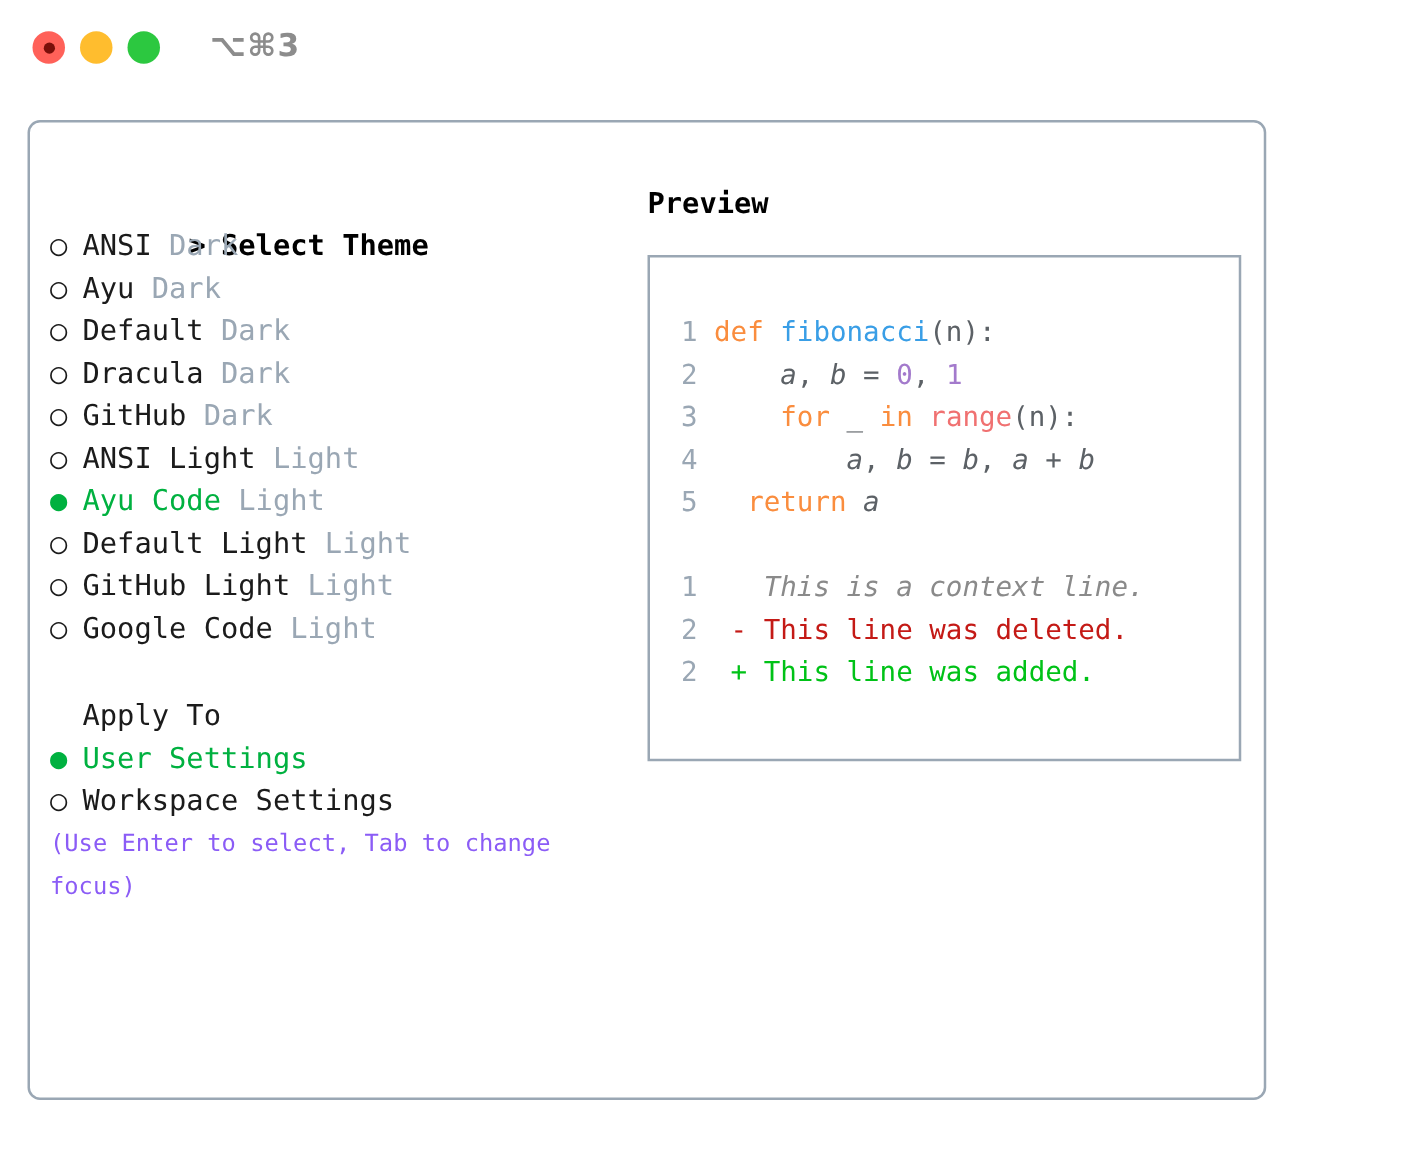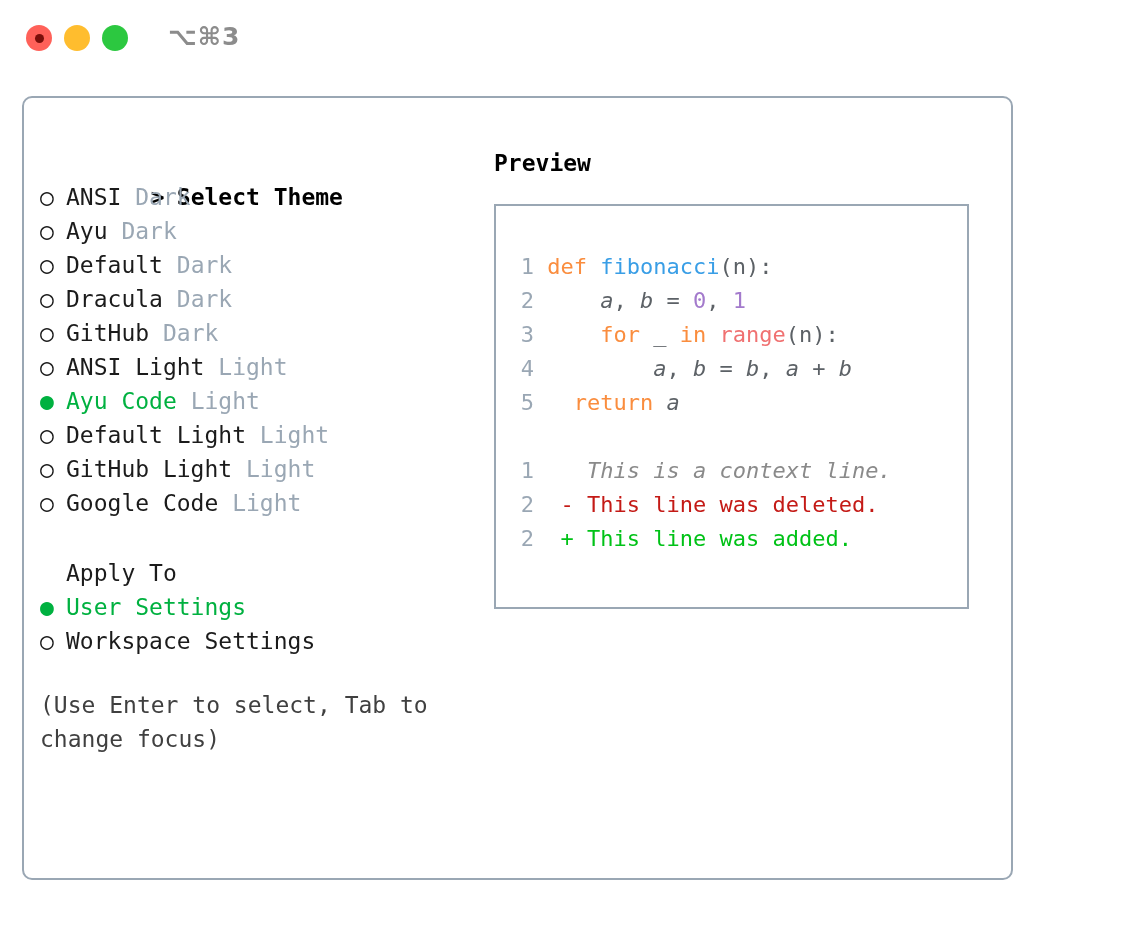--- a/index.html
+++ b/index.html
@@ -117,32 +117,31 @@
   .bullet-full::before  { content: "\25CF"; }
 
   .section-gap {
     height: 36px;
   }
   .apply-label {
     padding-left: 26px;
   }
 
   .help-text {
-    margin-top: 30px;
-    font-size: 23px;
-    line-height: 34px;
-    color: #404040;
+    font-size: 19px;
+    line-height: 34px;
+    color: #8b5cf6;
     width: 410px;
     white-space: pre-wrap;
   }
 
   
   .right-col {
     position: absolute;
-    left: 470px;
+    left: 494px;
     top: 48px;
     width: 495px;
   }
   .preview-title {
     font-size: 23px;
     font-weight: bold;
     color: #000000;
     line-height: 34px;
   }
   .preview-box {

